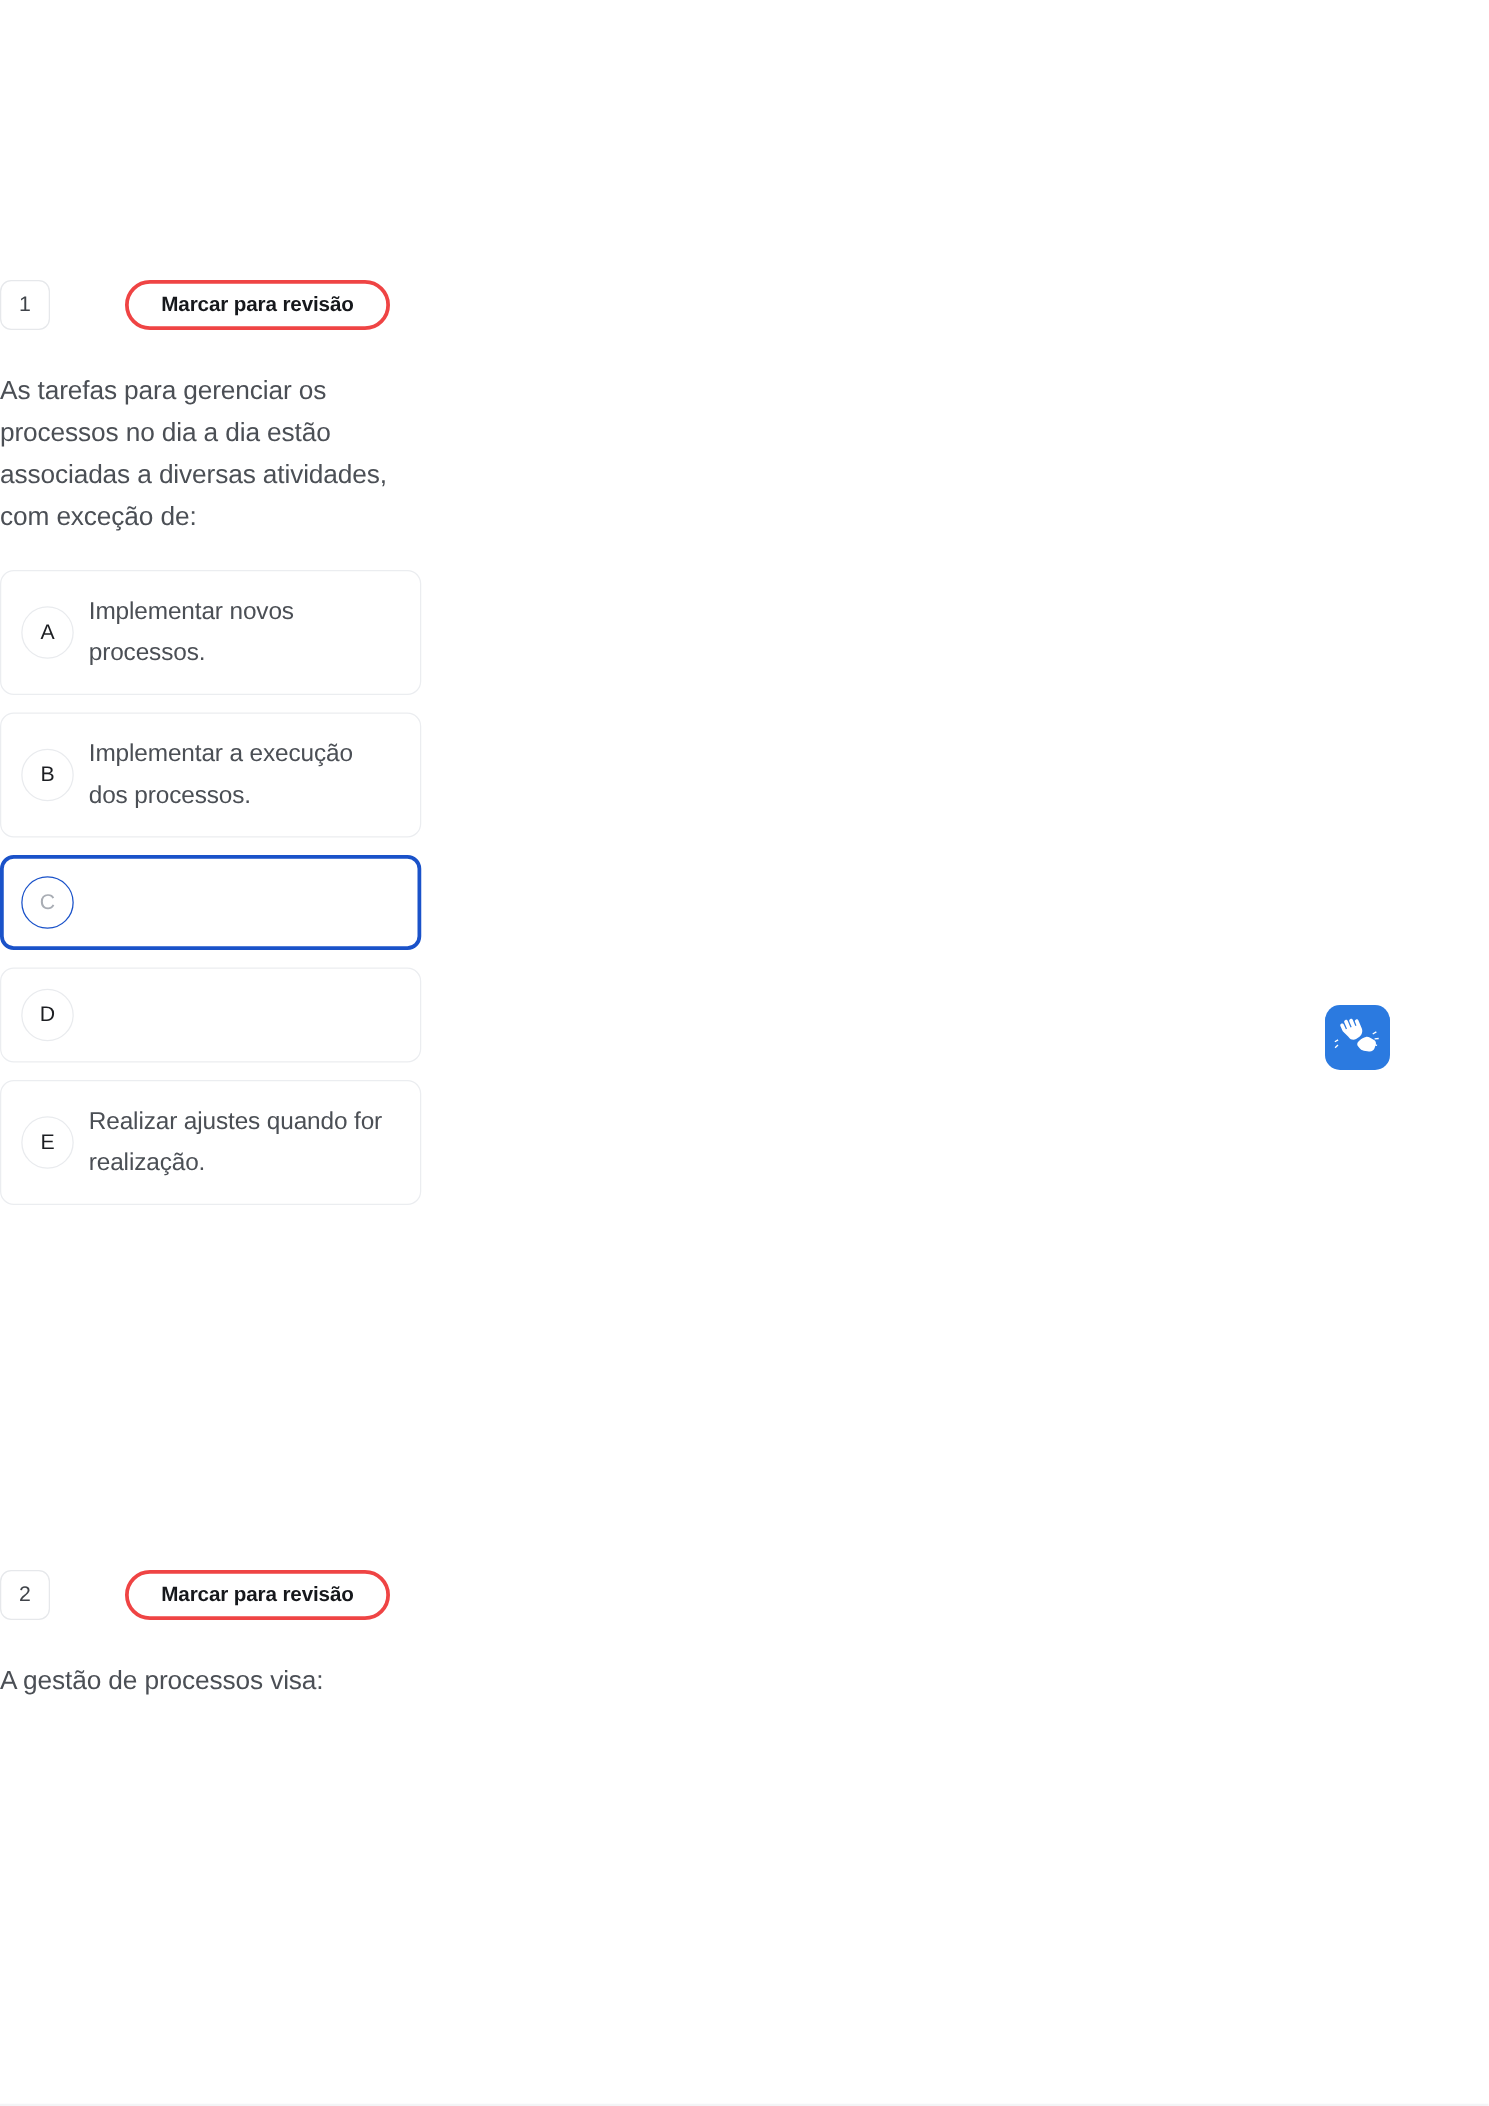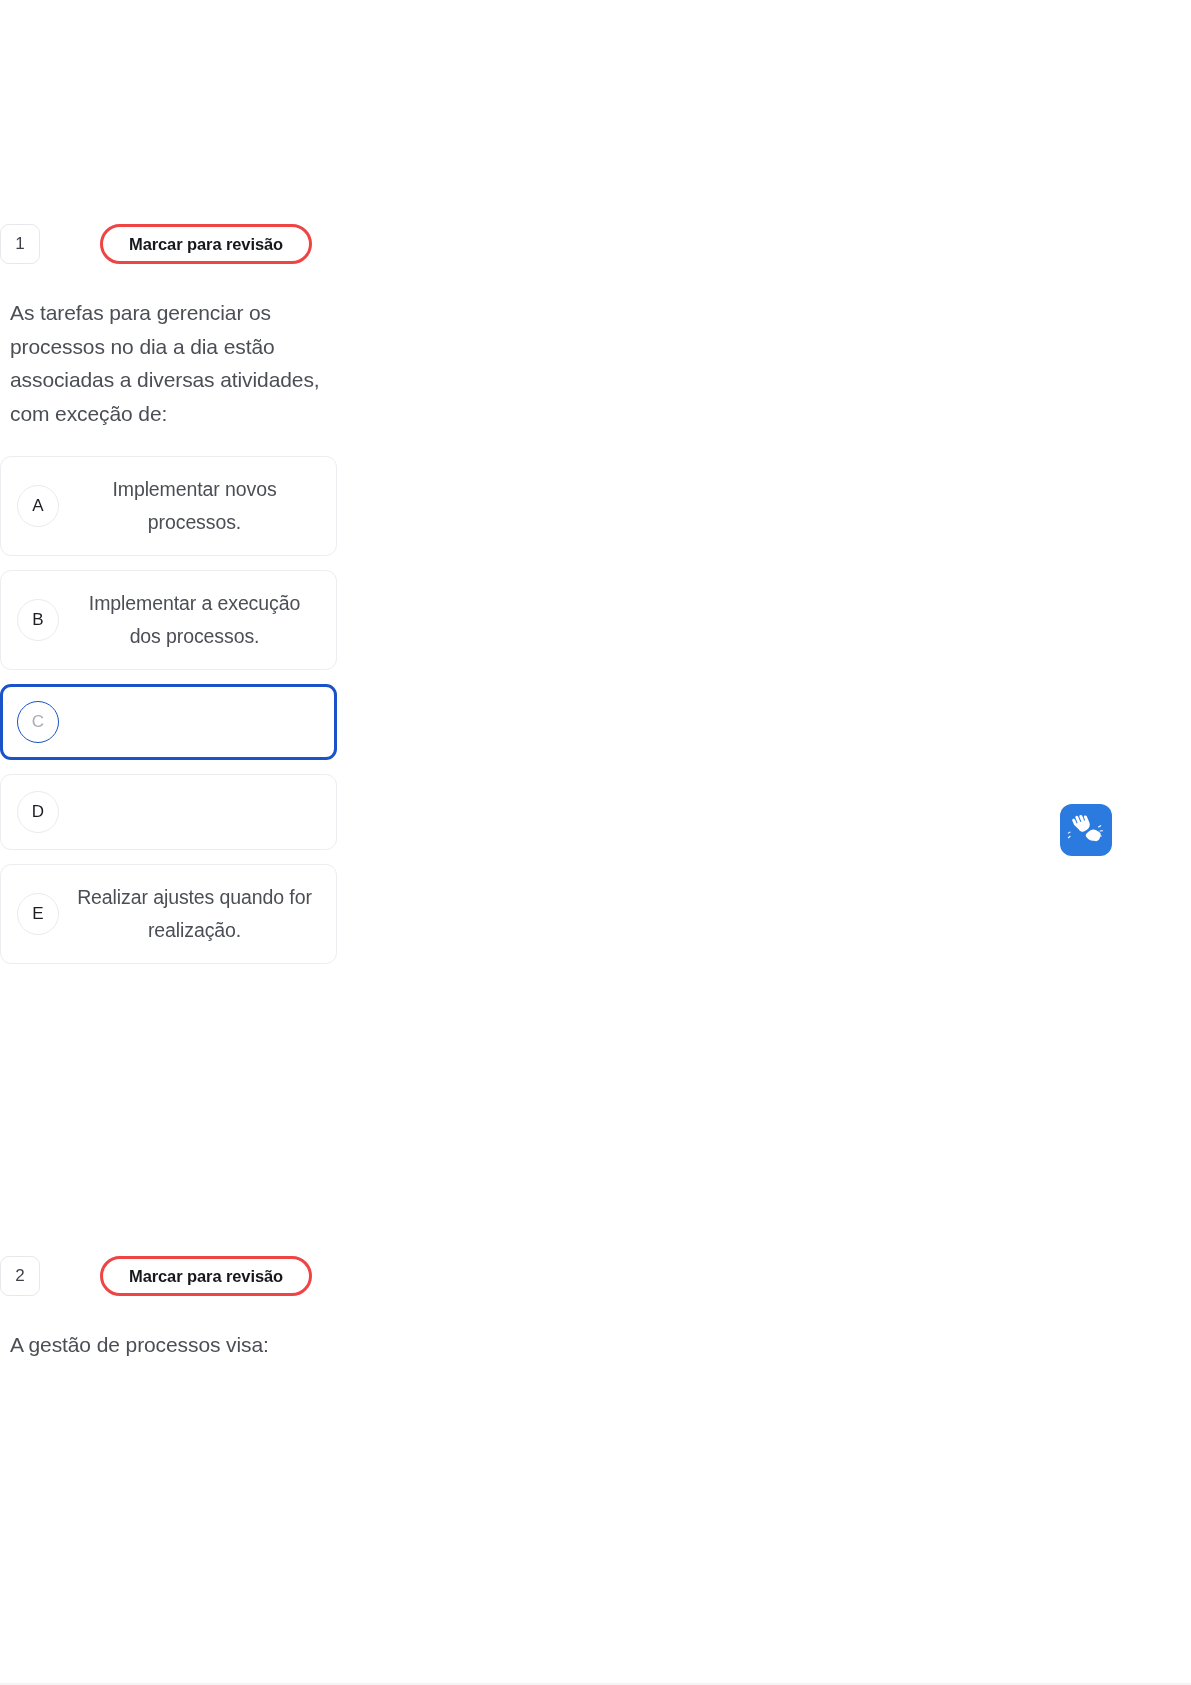--- a/index.html
+++ b/index.html
@@ -56,21 +56,20 @@
     flex: none;
   }
 
   .question-text {
     margin-top: 30px;
     color: #4b4f55;
     font-size: 21px;
     line-height: 33.5px;
     letter-spacing: -0.1px;
     width: 320px;
-    padding-left: 10px;
   }
 
   
   .options { margin-top: 26px; }
 
   .option {
     position: relative;
     display: flex;
     align-items: center;
     width: 337px;
@@ -99,21 +98,21 @@
     color: #1c1e22;
     background: #ffffff;
   }
   .option.selected .option-letter {
     border: 1.5px solid #1a52c9;
     color: #a9adb4;
   }
 
   .option-text {
     flex: 1 1 auto;
-    text-align: center;
+    text-align: left;
     color: #4b4f55;
     font-size: 19.5px;
     line-height: 33px;
     letter-spacing: -0.1px;
     padding-left: 12px;
   }
 
   
   .a11y-widget {
     position: absolute;

